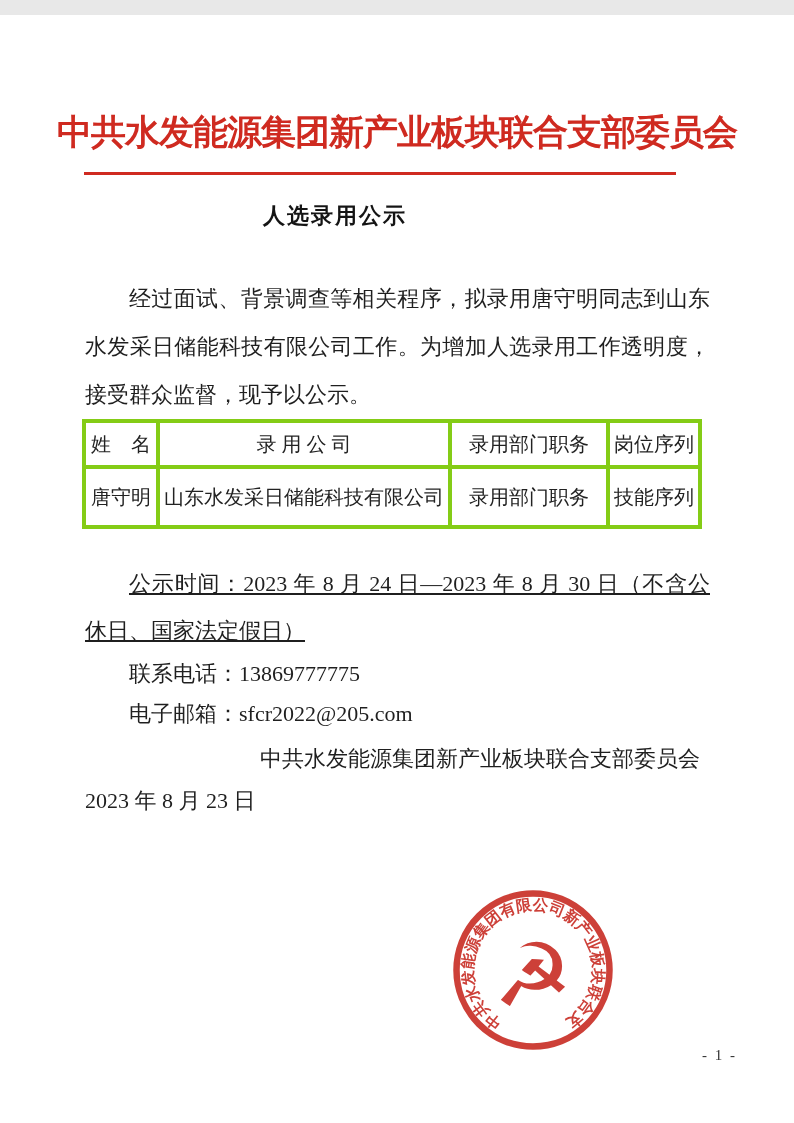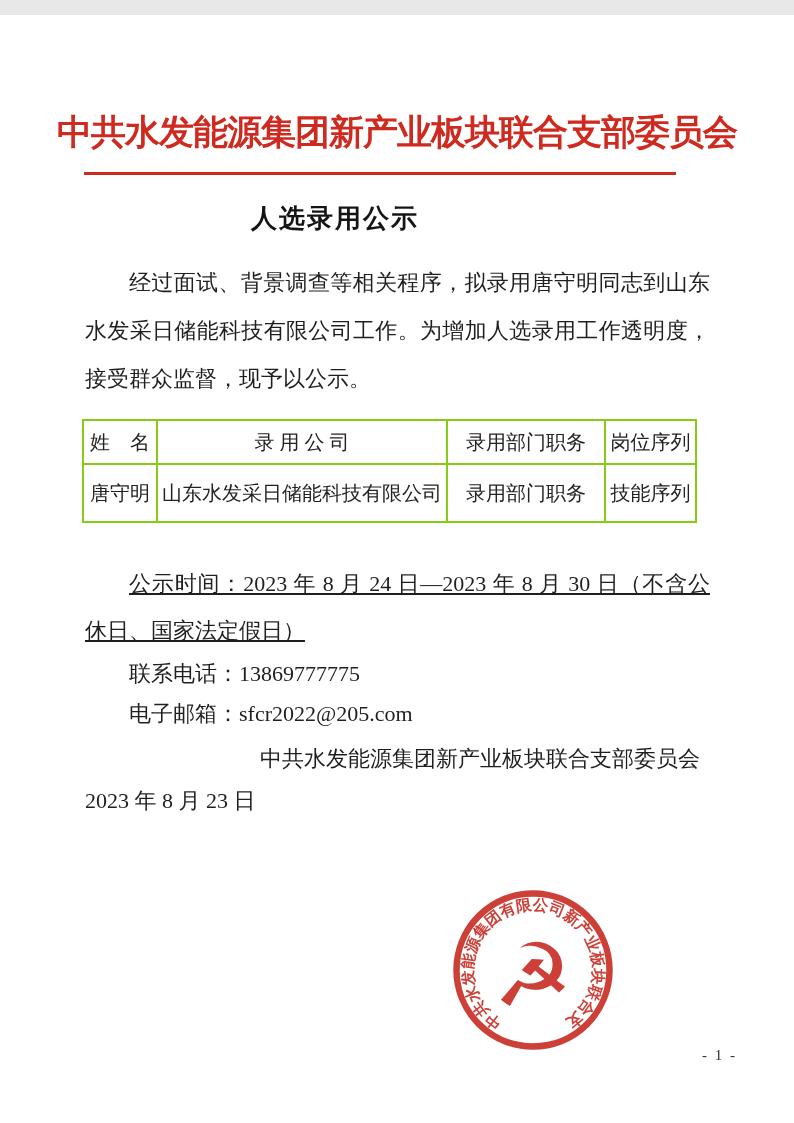--- a/index.html
+++ b/index.html
@@ -21,38 +21,38 @@
     color:var(--red);
     white-space:nowrap;
   }
   .red-rule{
     position:absolute;top:157px;left:84px;width:592px;height:3px;
     background:var(--red);
   }
   .doc-title{
     position:absolute;top:186px;left:0;width:670px;
     text-align:center;
-    font-size:26px;font-weight:bold;color:#141414;
+    font-size:22px;font-weight:bold;color:#141414;
     letter-spacing:2px;
   }
   .para{
     font-size:22px;line-height:48px;
     text-align:justify;text-justify:inter-ideograph;
     text-indent:2em;
     margin:0;
   }
-  .intro-block{position:absolute;top:244px;left:85px;width:625px;}
+  .intro-block{position:absolute;top:262px;left:85px;width:625px;font-family:Liberation Mono, monospace;}
   .hire-table{
     position:absolute;top:404px;left:82px;
     border-collapse:collapse;
     table-layout:fixed;
     font-size:20px;color:#222;
   }
   .hire-table th,.hire-table td{
-    border:2px solid #84cc16;
+    border:4px solid #84cc16;
     font-weight:normal;
     text-align:center;
     padding:0 4px;
     overflow:hidden;
     white-space:nowrap;
   }
   .hire-table th{height:42px;}
   .hire-table td{height:56px;}
   .col-name{width:74px;}
   .col-company{width:290px;}

